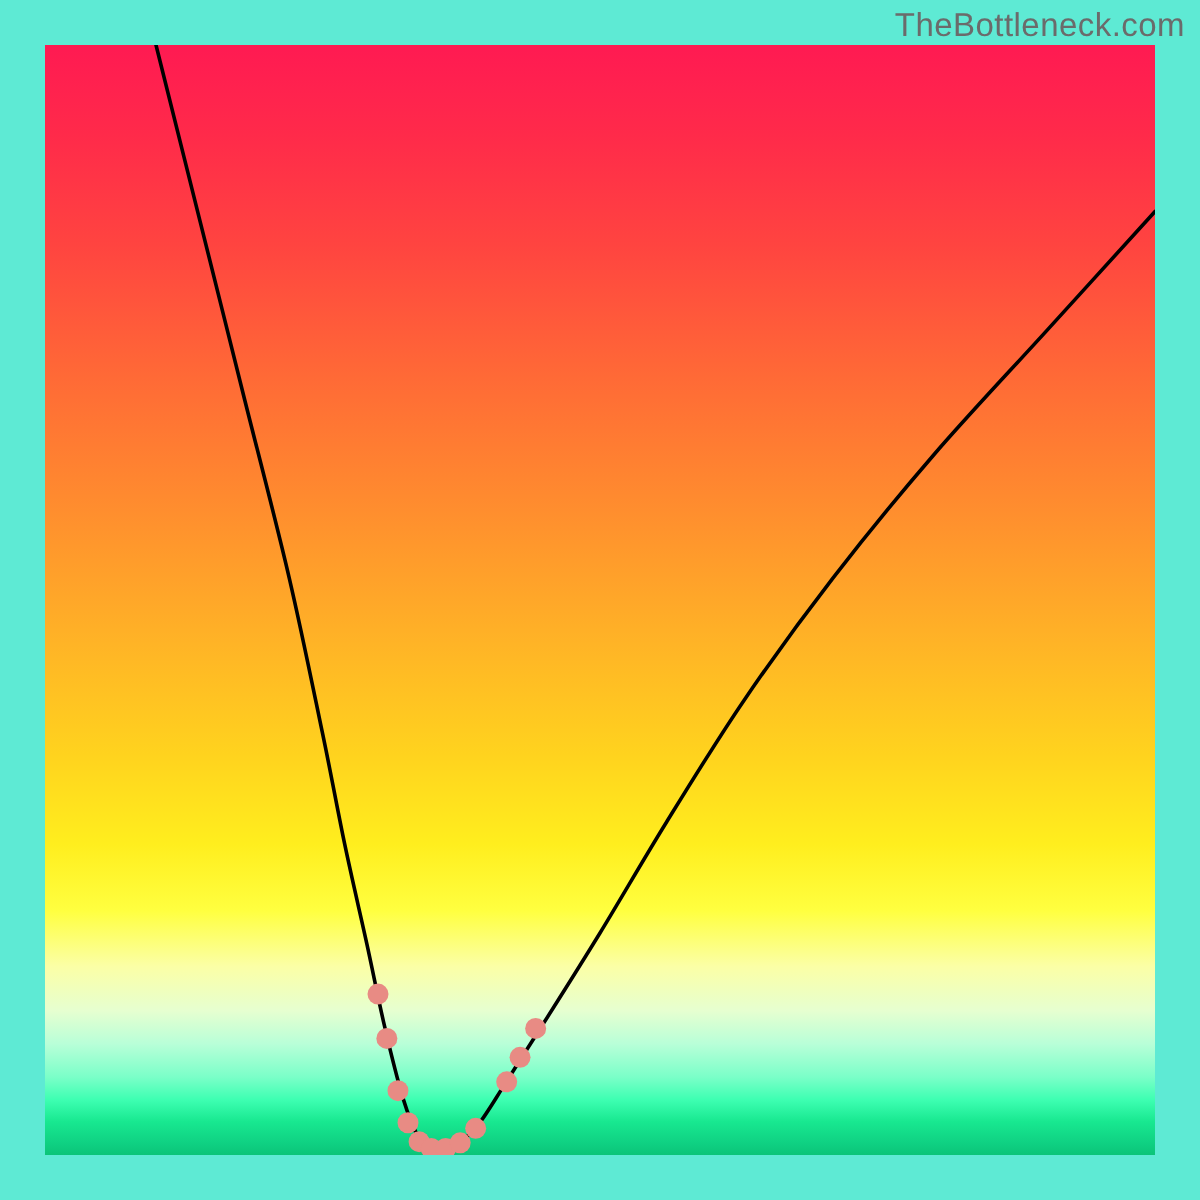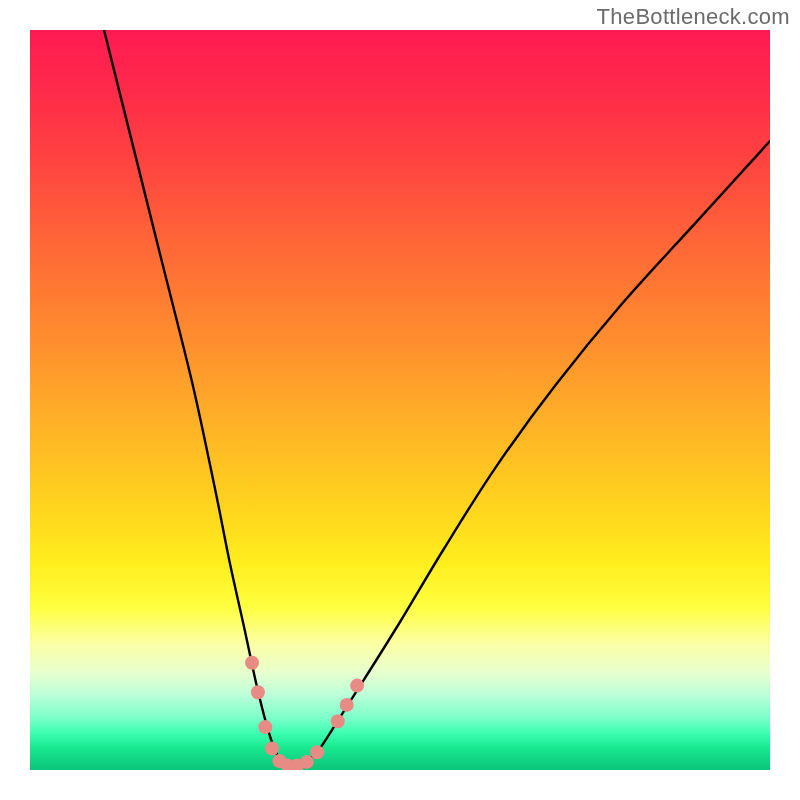--- a/index.html
+++ b/index.html
@@ -9,21 +9,21 @@
     height: 800px;
     overflow: hidden;
     background: #000;
     font-family: Arial, Helvetica, sans-serif;
   }
   .frame {
     position: absolute;
     left: 0; top: 0;
     width: 800px;
     height: 800px;
-    background: #ffffff;
+    background: #5eead4;
   }
   .plot {
     position: absolute;
     left: 30px;
     top: 30px;
     width: 740px;
     height: 740px;
     overflow: hidden;
   }
   .grad {

